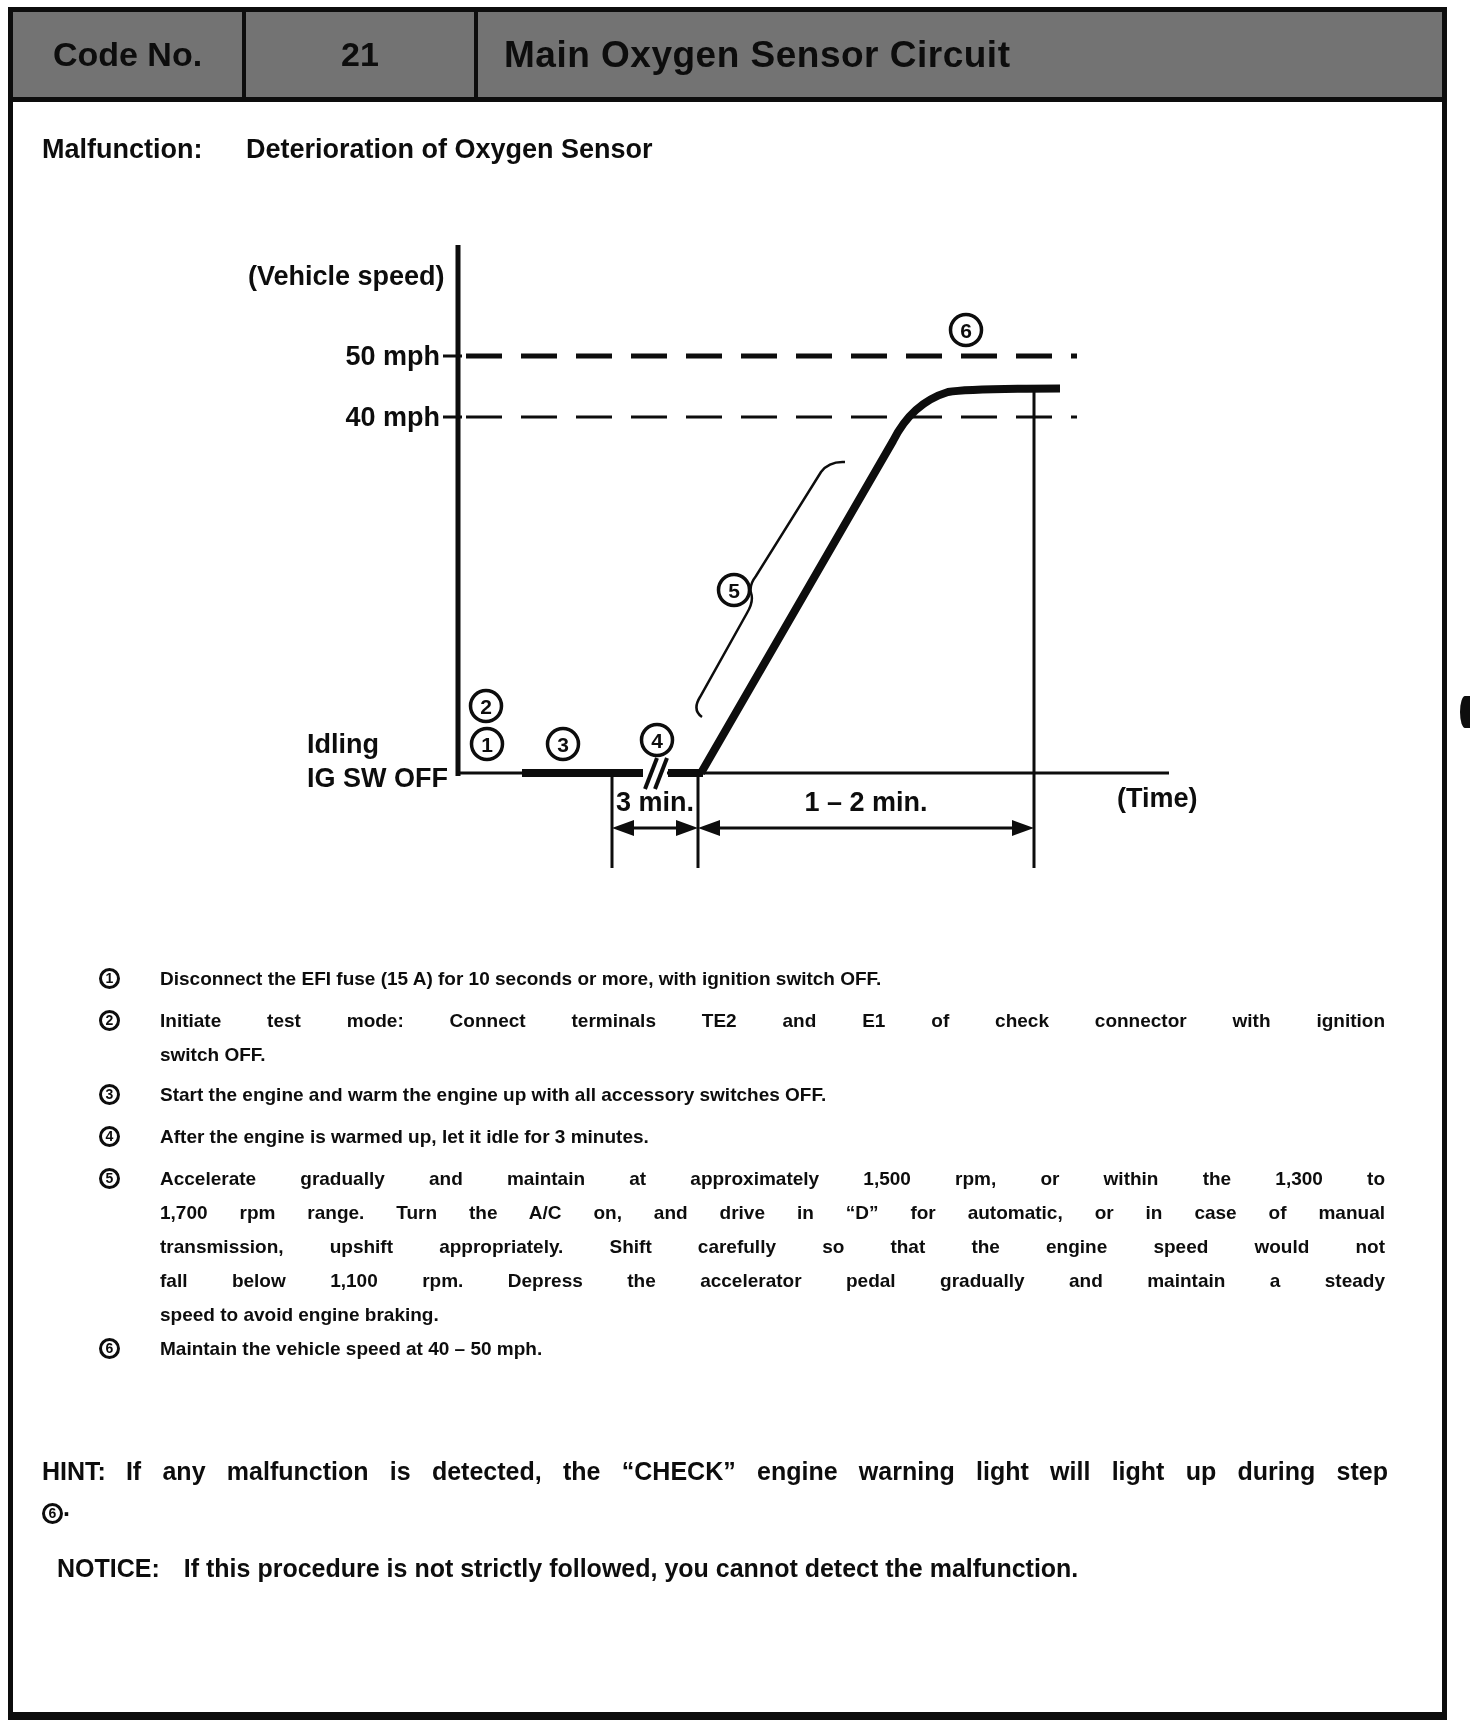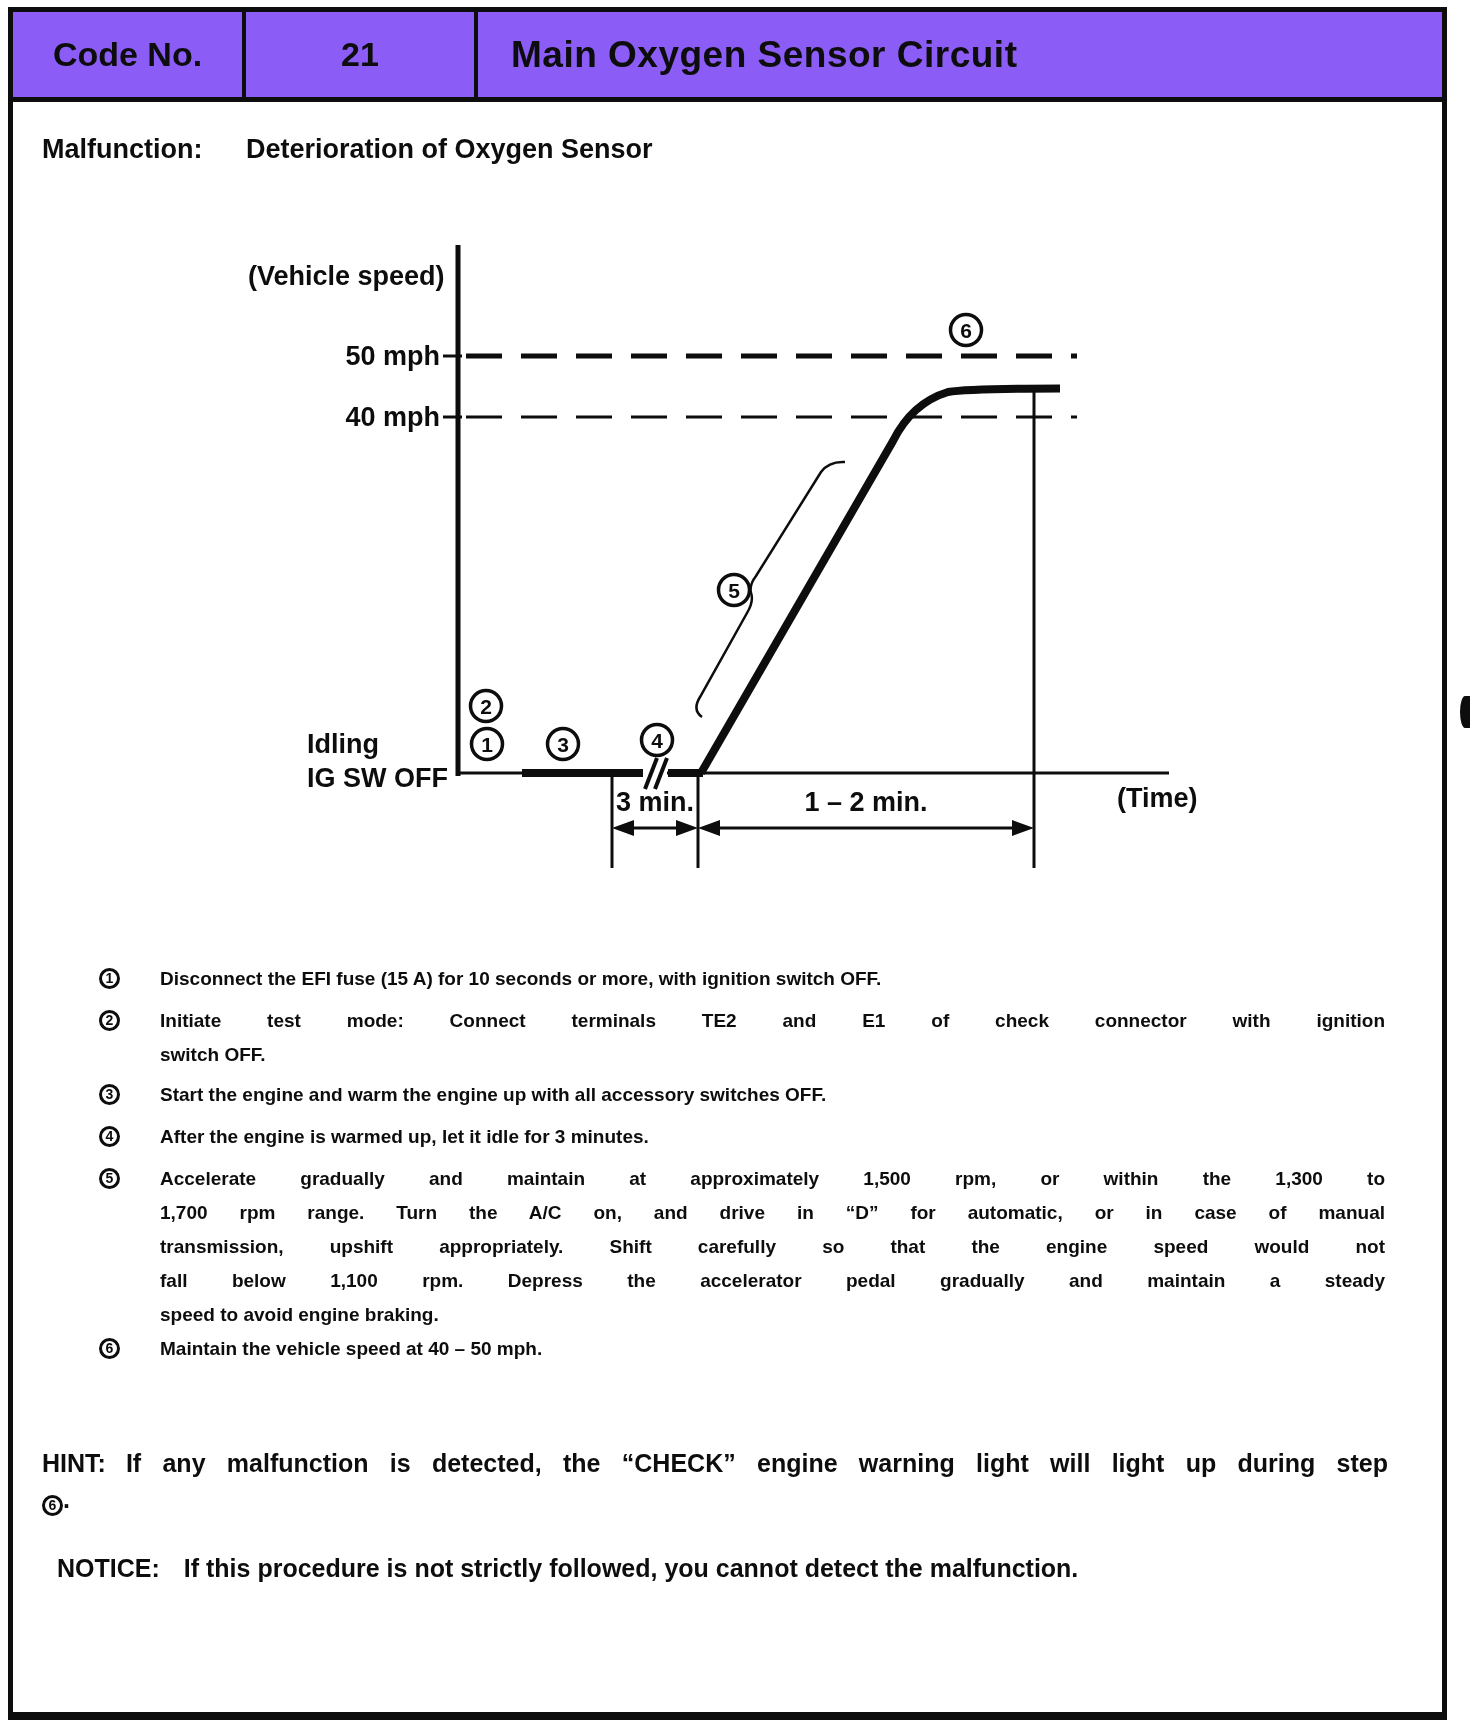--- a/index.html
+++ b/index.html
@@ -2,26 +2,26 @@
 <html><head>
 <meta charset="utf-8">
 <style>
   html,body{margin:0;padding:0;background:#fff;}
   .page{position:relative;width:1472px;height:1728px;background:#fff;overflow:hidden;
         font-family:"Liberation Sans",sans-serif;color:#0d0d0d;}
   .frame{position:absolute;left:8px;top:7px;width:1439px;height:1713px;box-sizing:border-box;
          border:5px solid #0d0d0d;border-bottom-width:8px;}
   
   .hdr{position:absolute;left:8px;top:7px;width:1439px;height:95px;box-sizing:border-box;
-       border:5px solid #0d0d0d;display:flex;background:#8b5cf6;}
+       border:5px solid #0d0d0d;display:flex;background:#737373;}
   .hdr-cell{box-sizing:border-box;display:flex;align-items:center;justify-content:center;
             font-weight:bold;}
   .hdr-code{width:233px;border-right:4px solid #0d0d0d;font-size:34px;}
   .hdr-num{width:232px;border-right:4px solid #0d0d0d;font-size:34px;}
-  .hdr-title{flex:1;justify-content:flex-start;padding-left:33px;font-size:37px;letter-spacing:.5px;}
+  .hdr-title{flex:1;justify-content:flex-start;padding-left:26px;font-size:37px;letter-spacing:.5px;}
   
   .mal-label{position:absolute;left:42px;top:134px;font-size:27px;font-weight:bold;}
   .mal-value{position:absolute;left:246px;top:134px;font-size:27px;font-weight:bold;}
   
   .graph{position:absolute;left:0;top:210px;width:1472px;height:680px;}
   .graph svg{display:block;}
   .gtxt{font-family:"Liberation Sans",sans-serif;font-size:27px;font-weight:bold;fill:#0d0d0d;}
   .gnum{font-family:"Liberation Sans",sans-serif;font-size:21px;font-weight:bold;fill:#0d0d0d;}
   
   .steps{position:absolute;left:92px;top:962px;width:1293px;}
@@ -30,21 +30,21 @@
   .step-row.s5{margin-bottom:0;}
   .step-row.s6{margin-bottom:0;}
   .marker{position:absolute;left:7px;top:6px;width:15px;height:15px;border:3px solid #0d0d0d;
           border-radius:50%;font-size:14px;font-weight:bold;line-height:15px;text-align:center;
           display:inline-block;}
   .step-body{margin-left:68px;font-size:19px;font-weight:bold;}
   .tline{line-height:34px;white-space:nowrap;}
   .tline.just{white-space:normal;text-align:justify;text-align-last:justify;}
   
   .hint{position:absolute;left:42px;top:1446px;width:1346px;font-size:25px;font-weight:bold;}
-  .hint-l1{line-height:34px;text-align:justify;text-align-last:justify;}
+  .hint-l1{line-height:34px;text-align:justify;text-align-last:justify;margin-top:8px;}
   .hint-label{margin-right:20px;}
   .hint-l2{line-height:34px;margin-top:2px;}
   .inline-circ{display:inline-block;width:15px;height:15px;border:3px solid #0d0d0d;border-radius:50%;
                font-size:14px;font-weight:bold;line-height:15px;text-align:center;vertical-align:-2px;}
   
   .notice{position:absolute;left:42px;top:1551px;width:1360px;font-size:25px;font-weight:bold;line-height:34px;margin-left:15px;}
   .notice-label{margin-right:24px;}
   
   .artifact{position:absolute;left:1460px;top:696px;width:10px;height:32px;background:#0d0d0d;
             border-radius:50% 0 0 50%;}

